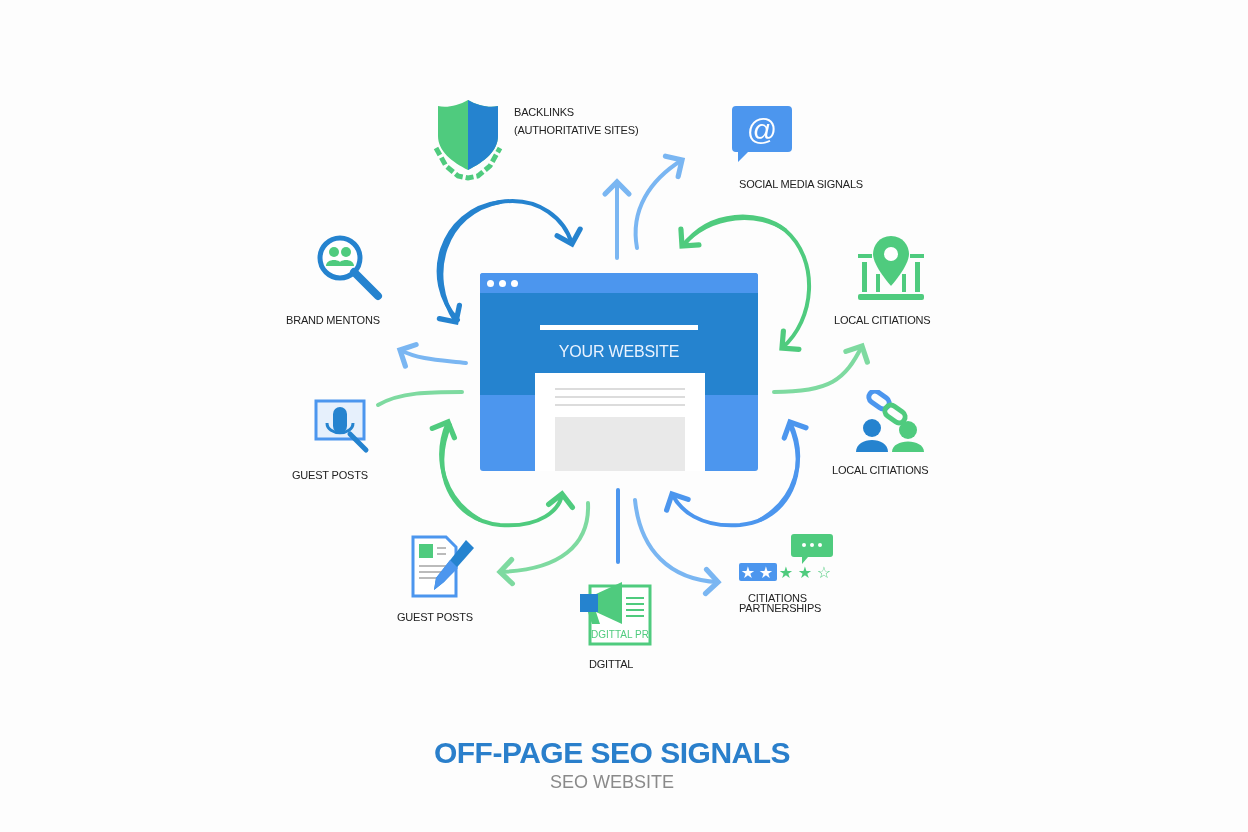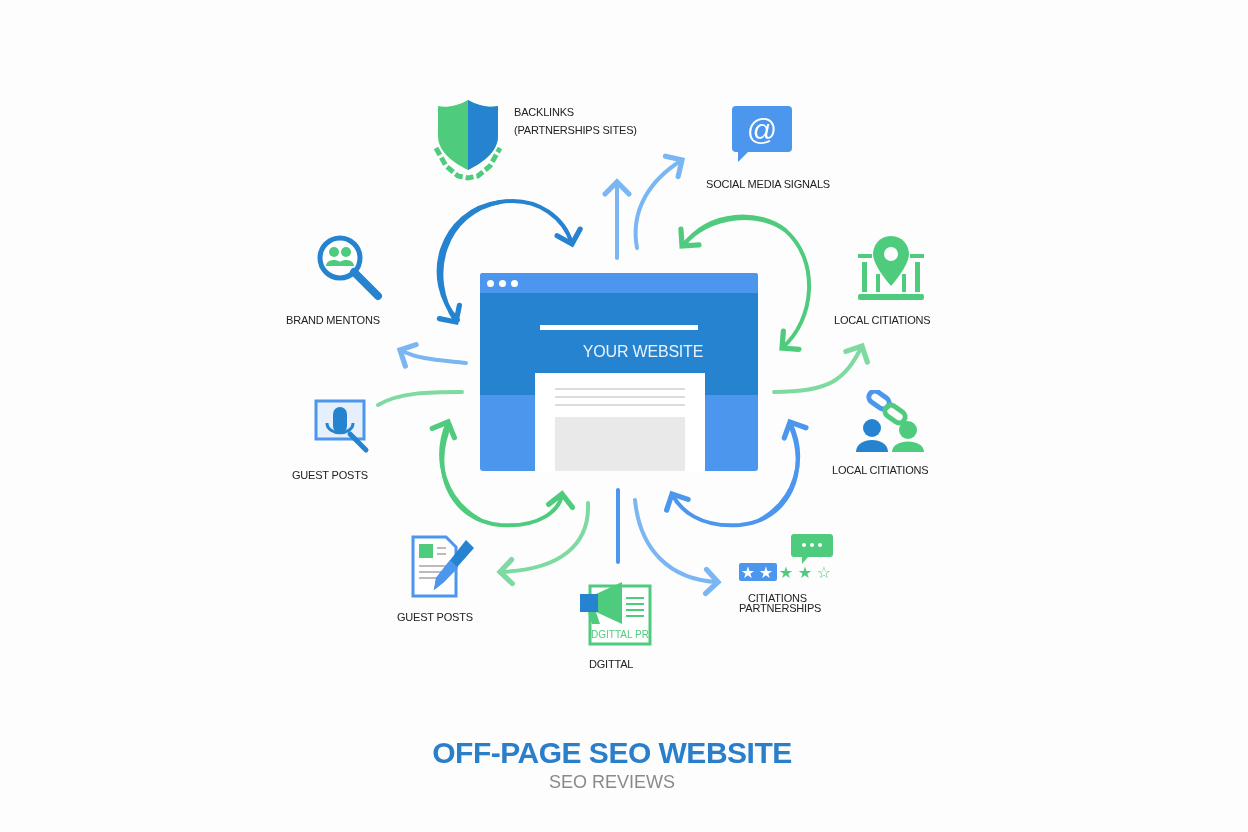--- a/index.html
+++ b/index.html
@@ -5,21 +5,21 @@
   html, body { margin:0; padding:0; }
   body { width:1248px; height:832px; background:#fdfdfd; position:relative; overflow:hidden; font-family:"Liberation Sans", sans-serif; }
   .abs { position:absolute; }
   .label { position:absolute; color:#222; font-size:11px; font-weight:400; letter-spacing:-0.2px; white-space:nowrap; line-height:18px; }
   svg.arrows { position:absolute; left:0; top:0; }
   .site { position:absolute; left:480px; top:273px; width:278px; height:198px; background:#4c96ee; border-radius:3px; overflow:hidden; }
   .site .bar { position:absolute; left:0; top:0; width:100%; height:20px; background:#4c96ee; }
   .site .dot { position:absolute; top:7px; width:7px; height:7px; border-radius:50%; background:#fff; }
   .site .band { position:absolute; left:0; top:20px; width:100%; height:102px; background:#2583cf; }
   .site .rule { position:absolute; left:60px; top:52px; width:158px; height:5px; background:#fff; }
-  .site .title { position:absolute; left:0; top:70px; width:100%; text-align:center; color:#eaf3ff; font-size:16px; letter-spacing:-0.2px;padding-left:24px; }
+  .site .title { position:absolute; left:0; top:70px; width:100%; text-align:center; color:#eaf3ff; font-size:16px; letter-spacing:-0.2px; }
   .site .page { position:absolute; left:55px; top:100px; width:170px; height:98px; background:#fff; }
   .site .line { position:absolute; left:20px; width:130px; height:2px; background:#dcdcdc; }
   .site .img { position:absolute; left:20px; top:44px; width:130px; height:54px; background:#e9e9e9; }
   .footer-title { position:absolute; left:0; width:1224px; top:736px; text-align:center; color:#2a7fcb; font-size:30px; font-weight:700; letter-spacing:-0.5px; }
   .footer-sub { position:absolute; left:0; width:1224px; top:772px; text-align:center; color:#8a8a8a; font-size:18px; }
 </style>
 </head>
 <body>
 
 <svg class="arrows" width="1248" height="832">
@@ -84,27 +84,27 @@
     <div class="img"></div>
   </div>
 </div>
 
 <svg class="abs" style="left:428px;top:96px" width="80" height="86" viewBox="0 0 80 86">
   <path d="M40,4 C30,10 18,12 10,10 L10,40 C10,55 24,66 40,74 C56,66 70,55 70,40 L70,10 C62,12 50,10 40,4 Z" fill="#4fcb7e"></path>
   <path d="M40,4 C50,10 62,12 70,10 L70,40 C70,55 56,66 40,74 Z" fill="#2583cf"></path>
   <path d="M8,52 L18,70 L30,80 L40,82 L50,80 L62,70 L72,52" fill="none" stroke="#4fcb7e" stroke-width="5" stroke-dasharray="8,3"></path>
 </svg>
 <div class="label" style="left:514px;top:103px">BACKLINKS</div>
-<div class="label" style="left:514px;top:121px">(PARTNERSHIPS SITES)</div>
+<div class="label" style="left:514px;top:121px">(AUTHORITATIVE SITES)</div>
 
 <svg class="abs" style="left:730px;top:104px" width="64" height="60" viewBox="0 0 64 60">
   <path d="M6,2 H58 A4,4 0 0 1 62,6 V44 A4,4 0 0 1 58,48 H18 L8,58 V48 H6 A4,4 0 0 1 2,44 V6 A4,4 0 0 1 6,2 Z" fill="#4c96ee"></path>
   <text x="32" y="36" text-anchor="middle" font-size="30" fill="#fff" font-family="Liberation Sans, sans-serif">@</text>
 </svg>
-<div class="label" style="left:706px;top:175px">SOCIAL MEDIA SIGNALS</div>
+<div class="label" style="left:739px;top:175px">SOCIAL MEDIA SIGNALS</div>
 
 <svg class="abs" style="left:314px;top:234px" width="72" height="68" viewBox="0 0 72 68">
   <circle cx="26" cy="24" r="20" fill="#fff" stroke="#2583cf" stroke-width="5"></circle>
   <line x1="40" y1="38" x2="64" y2="62" stroke="#2583cf" stroke-width="8" stroke-linecap="round"></line>
   <circle cx="20" cy="18" r="5" fill="#4fcb7e"></circle>
     <circle cx="32" cy="18" r="5" fill="#4fcb7e"></circle>
   <path d="M12,32 C12,24 28,24 28,32 Z M24,32 C24,24 40,24 40,32 Z" fill="#4fcb7e"></path>
 </svg>
 <div class="label" style="left:286px;top:311px">BRAND MENTONS</div>
 
@@ -173,14 +173,14 @@
   <rect x="1" y="31" width="38" height="18" rx="2" fill="#4c96ee"></rect>
   <text x="10" y="46" text-anchor="middle" font-size="16" fill="#fff">★</text>
   <text x="28" y="46" text-anchor="middle" font-size="16" fill="#fff">★</text>
   <text x="48" y="46" text-anchor="middle" font-size="16" fill="#4fcb7e">★</text>
   <text x="67" y="46" text-anchor="middle" font-size="16" fill="#4fcb7e">★</text>
   <text x="86" y="46" text-anchor="middle" font-size="16" fill="#4fcb7e">☆</text>
 </svg>
 <div class="label" style="left:748px;top:589px">CITIATIONS</div>
 <div class="label" style="left:739px;top:599px">PARTNERSHIPS</div>
 
-<div class="footer-title">OFF-PAGE SEO WEBSITE</div>
-<div class="footer-sub">SEO REVIEWS</div>
+<div class="footer-title">OFF-PAGE SEO SIGNALS</div>
+<div class="footer-sub">SEO WEBSITE</div>
 
 </body></html>

